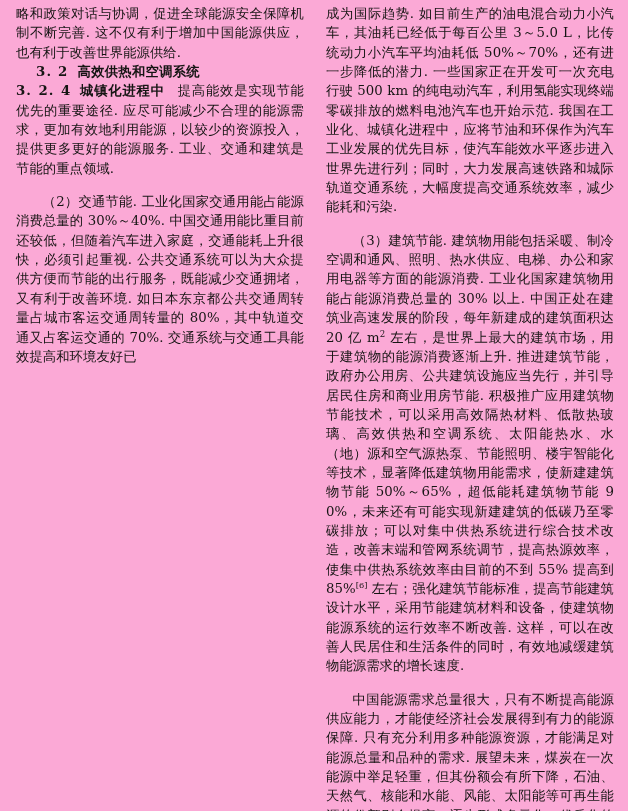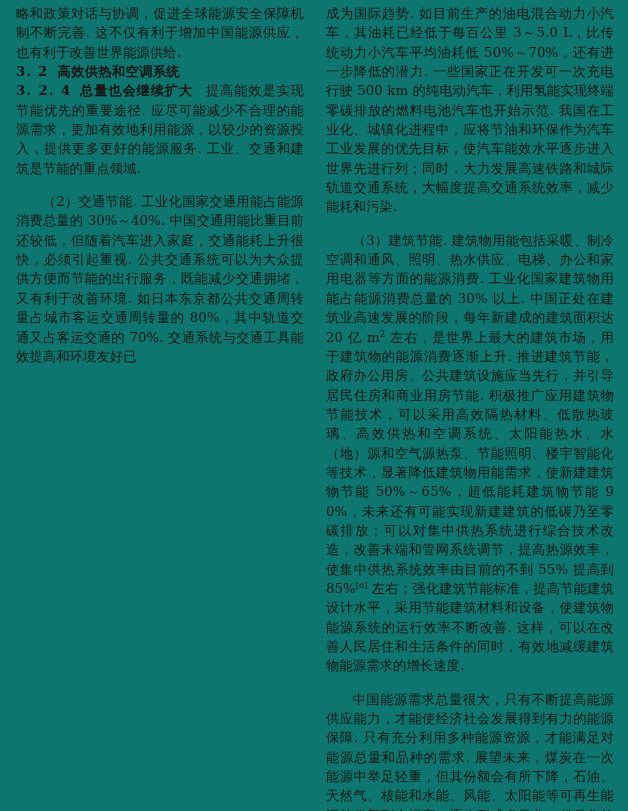--- a/index.html
+++ b/index.html
@@ -10,21 +10,21 @@
     width: 628px;
     height: 811px;
     background: #fdfdfc;
     font-family: "DejaVu Serif", "Liberation Serif", serif;
     overflow: hidden;
   }
   .page {
     position: relative;
     width: 628px;
     height: 811px;
-    background: #0f766e;
+    background: #f9a8d4;
     box-sizing: border-box;
     padding: 4px 18px 4px 16px;
     display: flex;
     flex-direction: row;
     gap: 22px;
     filter: contrast(1.02);
   }
   .column {
     width: 288px;
     flex: 0 0 288px;
@@ -47,20 +47,21 @@
     margin-top: 14px;
   }
   .heading {
     font-weight: bold;
     text-align: left;
     letter-spacing: 0.3px;
   }
   .heading .num {
     letter-spacing: 1.2px;
     margin-right: 9px;
+    margin-left: 20px;
   }
   .subheading {
     font-weight: normal;
     text-align: justify;
   }
   .subheading .snum {
     font-weight: bold;
     letter-spacing: 1.1px;
     margin-right: 8px;
   }
@@ -90,21 +91,21 @@
     <p class="para">略和政策对话与协调，促进全球能源安全保障机制不断完善. 这不仅有利于增加中国能源供应，也有利于改善世界能源供给.</p>
 
     <p class="heading">
       <span class="num">3. 2</span><span>高效供热和空调系统</span>
     </p>
 
 
 
 
     <p class="subheading">
-      <span class="snum">3. 2. 4</span><span class="stitle">总量也会继续扩大</span><span>提高能效是实现节能优先的重要途径. 应尽可能减少不合理的能源需求，更加有效地利用能源，以较少的资源投入，提供更多更好的能源服务. 工业、交通和建筑是节能的重点领域.</span>
+      <span class="snum">3. 2. 4</span><span class="stitle">城镇化进程中</span><span>提高能效是实现节能优先的重要途径. 应尽可能减少不合理的能源需求，更加有效地利用能源，以较少的资源投入，提供更多更好的能源服务. 工业、交通和建筑是节能的重点领域.</span>
     </p>
 
 
     <p class="para indent">（2）交通节能. 工业化国家交通用能占能源消费总量的 30%～40%. 中国交通用能比重目前还较低，但随着汽车进入家庭，交通能耗上升很快，必须引起重视. 公共交通系统可以为大众提供方便而节能的出行服务，既能减少交通拥堵，又有利于改善环境. 如日本东京都公共交通周转量占城市客运交通周转量的 80%，其中轨道交通又占客运交通的 70%. 交通系统与交通工具能效提高和环境友好已</p>
 
   </div>
 
   <div class="column">
 
     <p class="para">成为国际趋势. 如目前生产的油电混合动力小汽车，其油耗已经低于每百公里 3～5.0 L，比传统动力小汽车平均油耗低 50%～70%，还有进一步降低的潜力. 一些国家正在开发可一次充电行驶 500 km 的纯电动汽车，利用氢能实现终端零碳排放的燃料电池汽车也开始示范. 我国在工业化、城镇化进程中，应将节油和环保作为汽车工业发展的优先目标，使汽车能效水平逐步进入世界先进行列；同时，大力发展高速铁路和城际轨道交通系统，大幅度提高交通系统效率，减少能耗和污染.</p>

